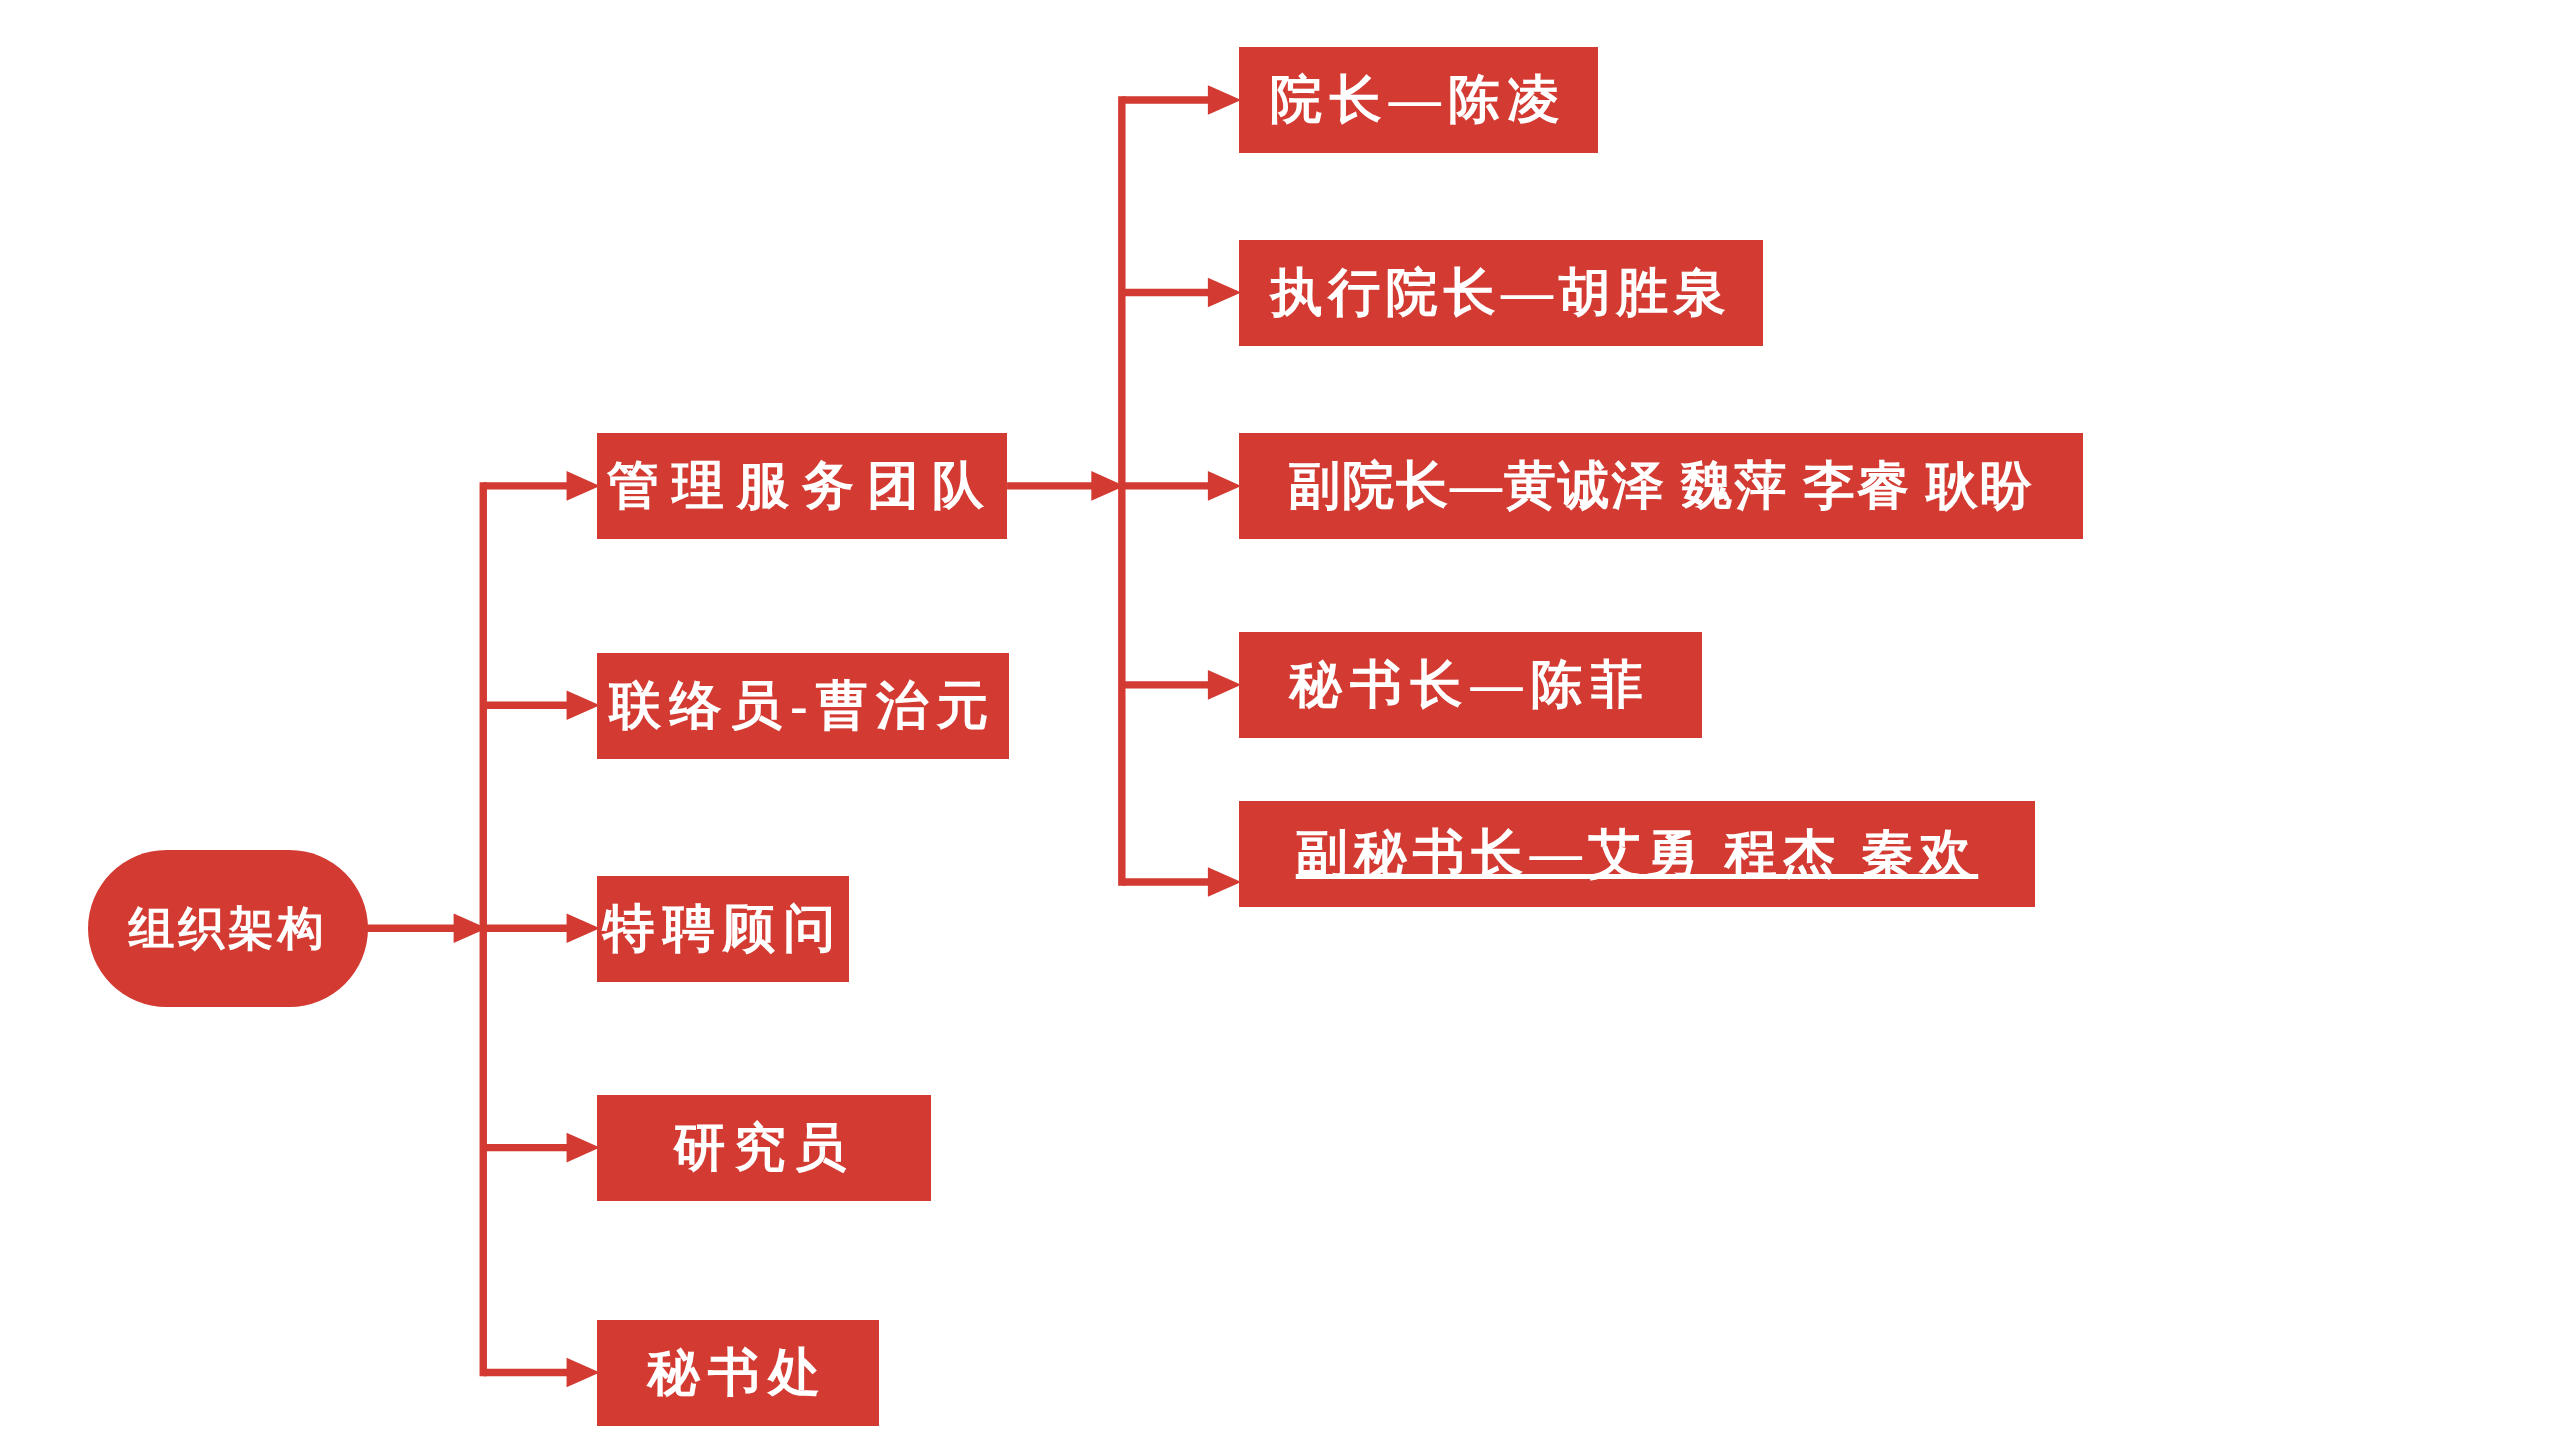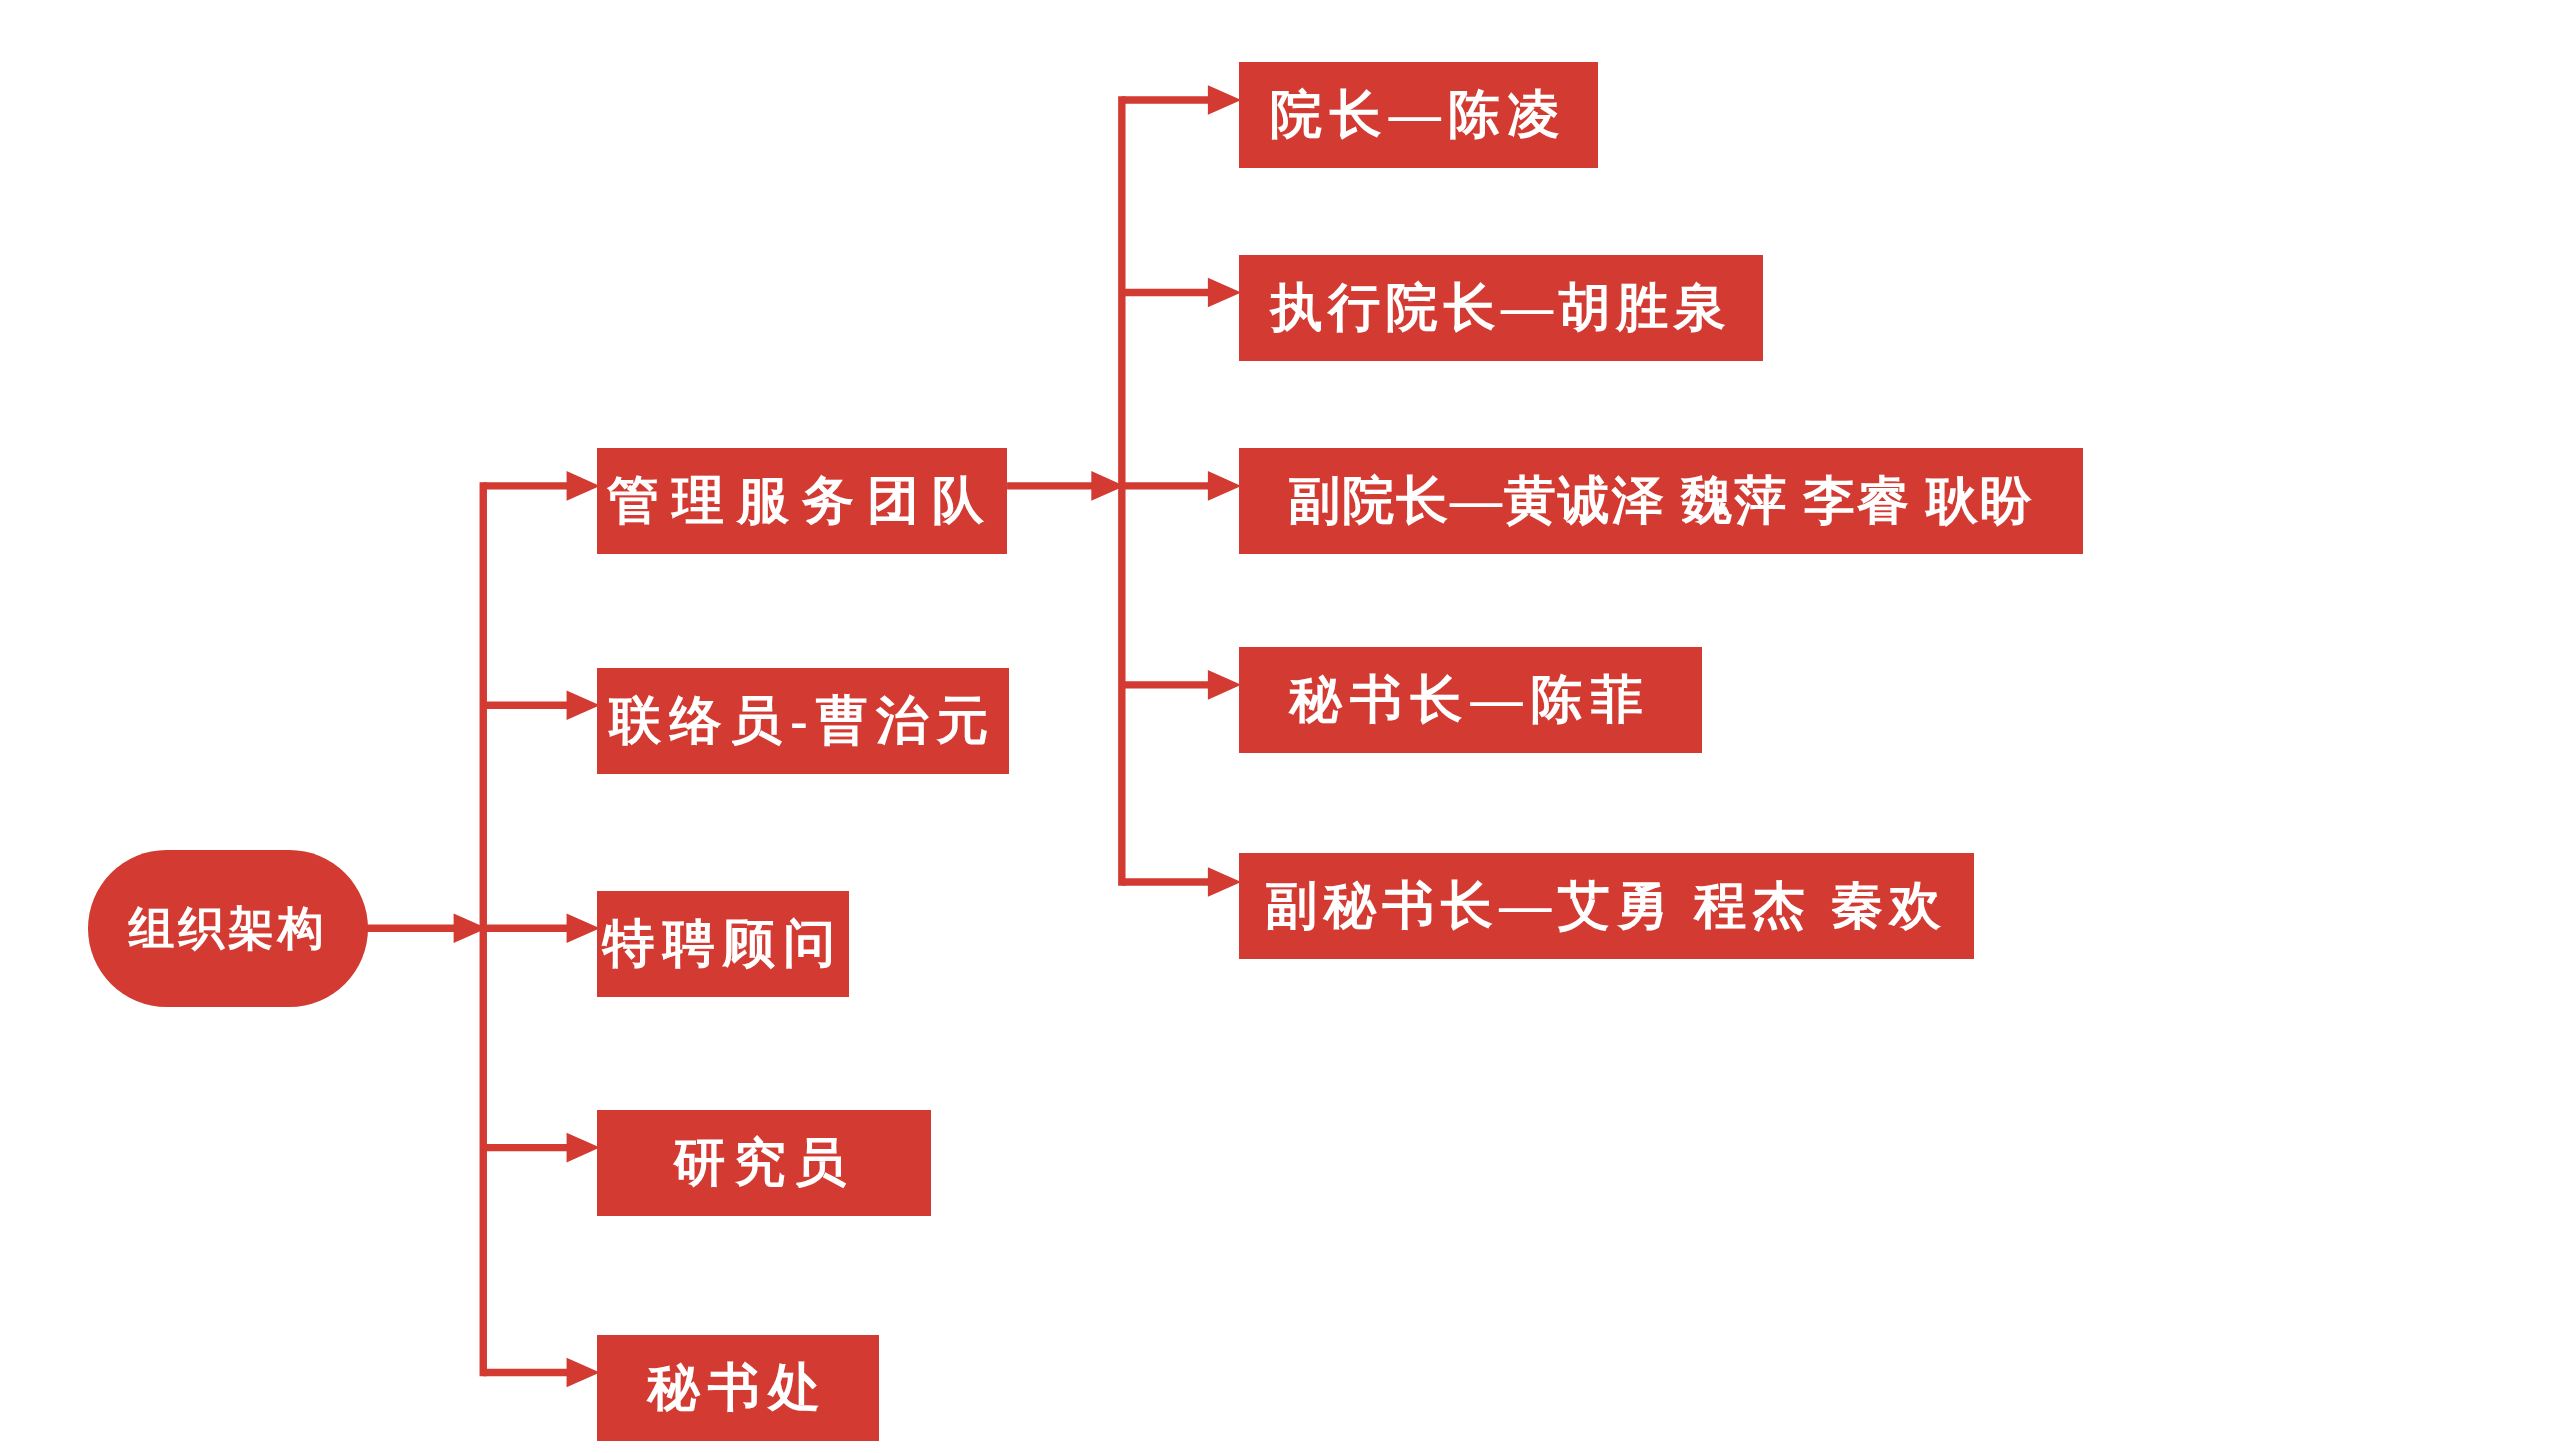--- a/index.html
+++ b/index.html
@@ -39,21 +39,21 @@
     display:flex;
     align-items:center;
     justify-content:center;
     text-align:center;
     font-weight:bold;
     font-size:52px;
     line-height:1;
     white-space:nowrap;
     box-sizing:border-box;
   }
-  .node.rect{height:106px;margin-top:15px;}
+  .node.rect{height:106px;}
   .node.pill{border-radius:925px;}
 </style>
 </head>
 <body>
 
 <div class="canvas">
 
   <svg id="connectors" viewBox="0 0 2755 1570" xmlns="http://www.w3.org/2000/svg">
 
     <line x1="395" y1="1003" x2="492" y2="1003"></line>
@@ -114,18 +114,18 @@
   </div>
   <div class="node rect" style="left:1239px;top:240px;width:524px;letter-spacing:5.6px;">
     <span>执行院长—胡胜泉</span>
   </div>
   <div class="node rect" style="left:1239px;top:433px;width:844px;letter-spacing:1.9px;">
     <span>副院长—黄诚泽 魏萍 李睿 耿盼</span>
   </div>
   <div class="node rect" style="left:1239px;top:632px;width:463px;letter-spacing:8.3px;">
     <span>秘书长—陈菲</span>
   </div>
-  <div class="node rect" style="left:1239px;top:838px;width:735px;letter-spacing:6.5px;">
+  <div class="node rect" style="left:1239px;top:801px;width:796px;letter-spacing:6.5px;text-decoration:underline;">
     <span>副秘书长—艾勇 程杰 秦欢</span>
   </div>
 
 </div>
 
 
 </body></html>

